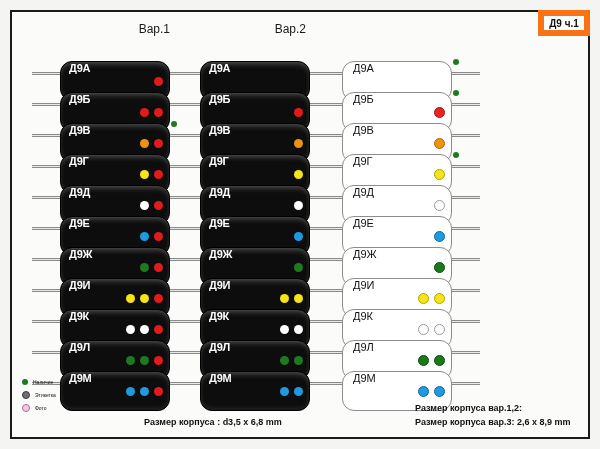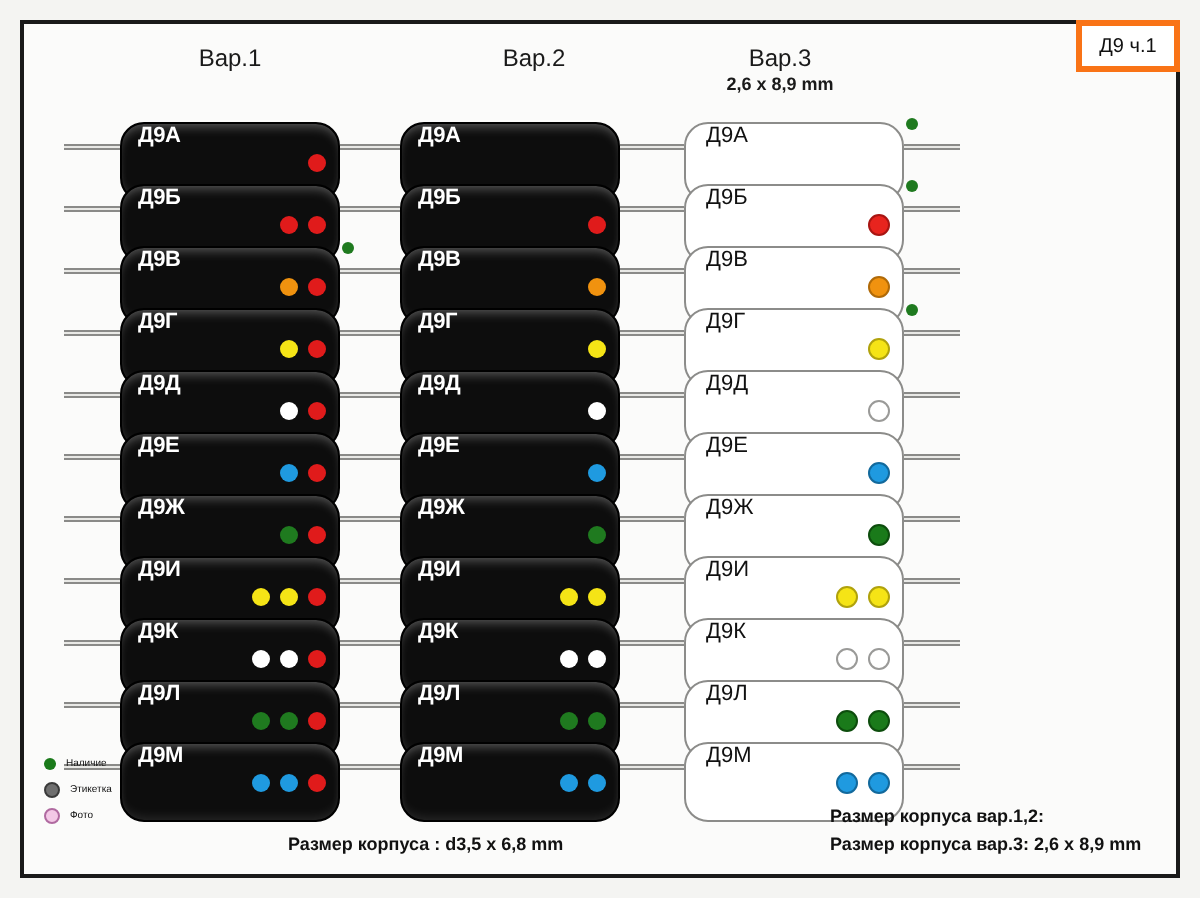--- a/index.html
+++ b/index.html
@@ -21,37 +21,37 @@
     width:580px;height:429px;
     border:2px solid #1a1a1a;
     background:#fbfbfa;
     box-sizing:border-box;
   }
   
   .badge{
     position:absolute;
     right:-2px;top:-2px;
     width:52px;height:26px;
-    border:3px solid #f97316;
+    border:6px solid #f97316;
     background:#ffffff;
     display:flex;align-items:center;justify-content:center;
-    font-size:10px;font-weight:normal;color:#111;
+    font-size:10px;font-weight:bold;color:#111;
     box-sizing:border-box;
     z-index:5;
   }
   
   .col-head{
     position:absolute;
-    text-align:center;
+    text-align:right;
     color:#1a1a1a;
   }
   .col-head .ch-title{font-size:12px;}
   .col-head .ch-sub{font-size:9px;font-weight:bold;margin-top:1px;}
   #head1{left:48px;top:10px;width:110px;}
-  #head2{left:200px;top:10px;width:110px;}
+  #head2{left:184px;top:10px;width:110px;}
   #head3{left:318px;top:10px;width:120px;}
 
   
   .col{position:absolute;top:46px;}
   #col1{left:18px;}
   #col2{left:158px;}
   #col3{left:300px;}
 
   .row{
     position:relative;
@@ -176,24 +176,20 @@
     <div class="badge">Д9 ч.1</div>
 
     <div class="col-head" id="head1">
       <div class="ch-title">Вар.1</div>
       <div class="ch-sub"></div>
     </div>
     <div class="col-head" id="head2">
       <div class="ch-title">Вар.2</div>
       <div class="ch-sub"></div>
     </div>
-    <div class="col-head" id="head3">
-      <div class="ch-title">Вар.3</div>
-      <div class="ch-sub">2,6 x 8,9 mm</div>
-    </div>
 
     <div class="col" id="col1">
         <div class="row">
           <div class="lead left"></div>
           <div class="lead right"></div>
           <div class="body dark">
             <span class="label">Д9А</span>
             <div class="dots">
               <span class="dot red"></span>
             </div>

